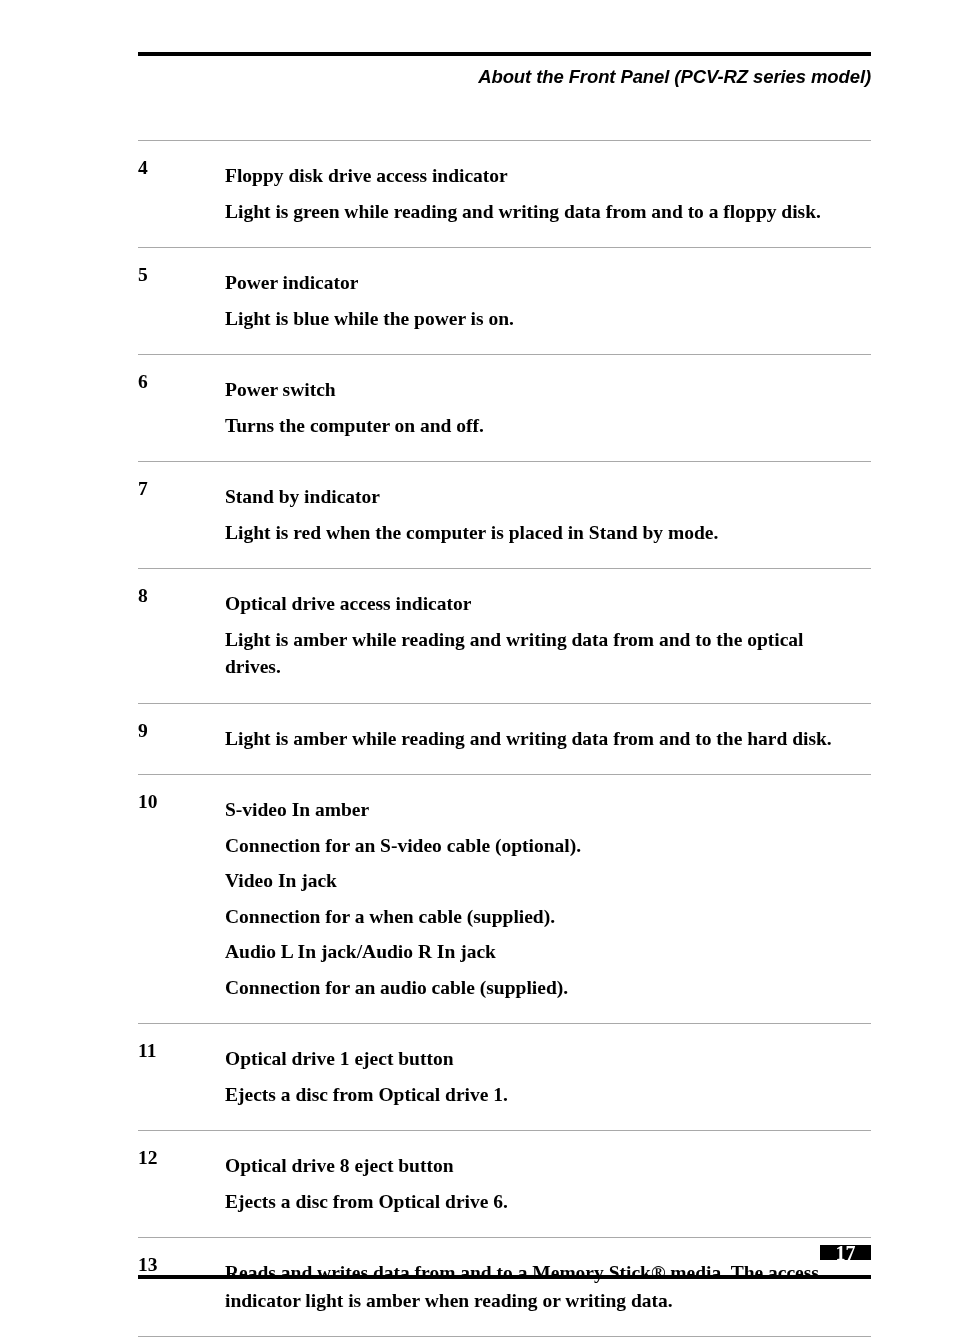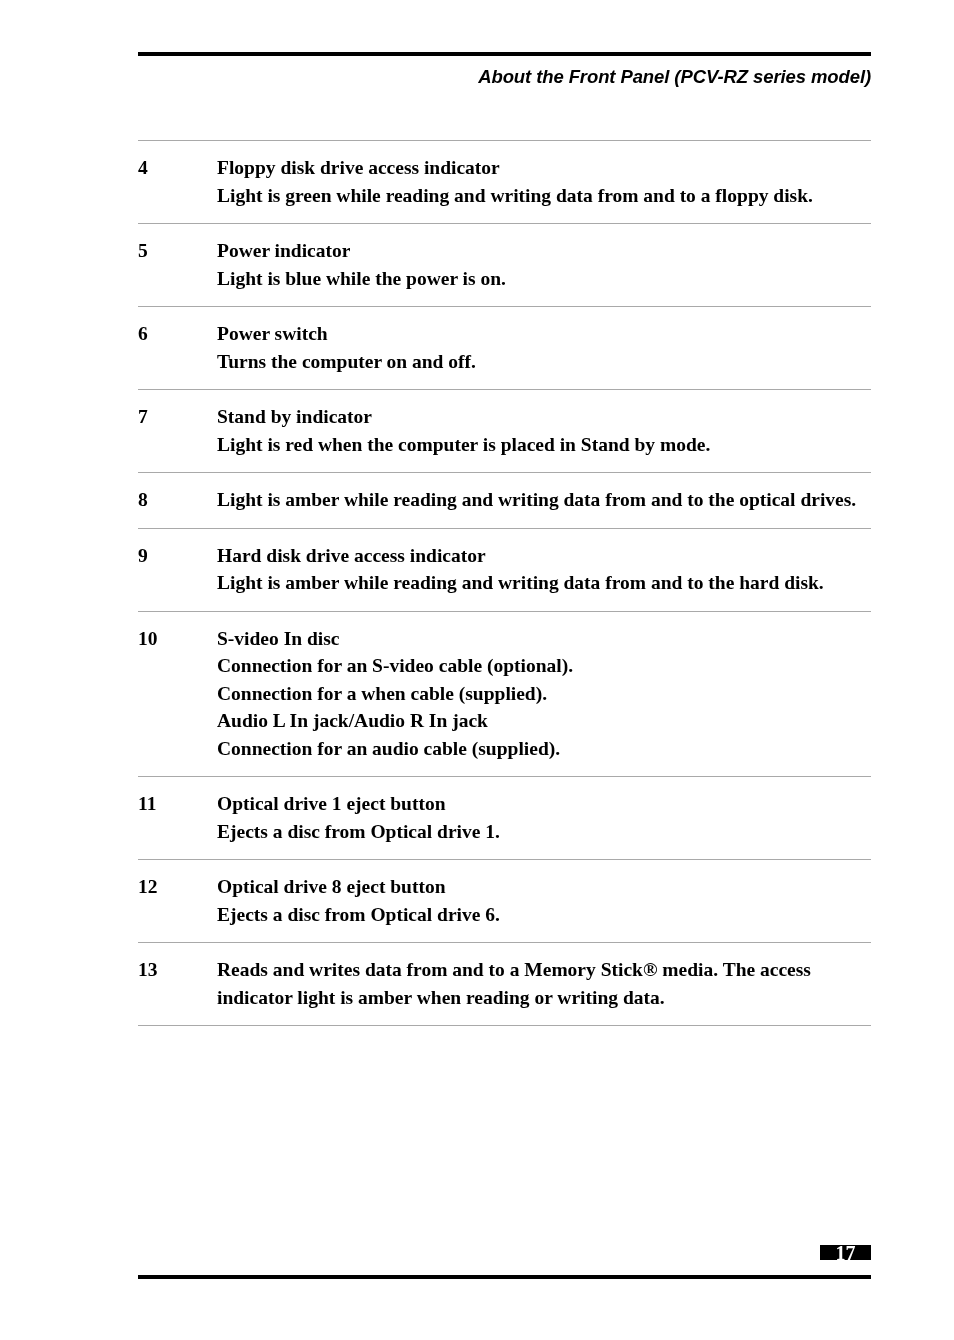--- a/index.html
+++ b/index.html
@@ -72,21 +72,21 @@
     font-weight: bold;
     font-size: 19.5px;
     line-height: 27.5px;
     white-space: nowrap;
   }
   .row-body {
     flex: 1 1 auto;
     min-width: 0;
   }
   .row-body p {
-    margin: 0;
+    margin: 8px;
     font-size: 19.5px;
     line-height: 27.5px;
   }
   .row-body p.b {
     font-weight: bold;
   }
   .row-body p.n {
     font-weight: bold;
   }
 
@@ -162,37 +162,38 @@
         <div class="row-num">7</div>
         <div class="row-body">
           <p class="b">Stand by indicator</p>
           <p class="n">Light is red when the computer is placed in Stand by mode.</p>
         </div>
       </div>
       <div class="sep"></div>
       <div class="row">
         <div class="row-num">8</div>
         <div class="row-body">
+          <p class="b">Optical drive access indicator</p>
           <p class="n">Light is amber while reading and writing data from and to the optical drives.</p>
         </div>
       </div>
       <div class="sep"></div>
       <div class="row">
         <div class="row-num">9</div>
         <div class="row-body">
-          <p class="b">Hard disk drive access indicator</p>
           <p class="n">Light is amber while reading and writing data from and to the hard disk.</p>
         </div>
       </div>
       <div class="sep"></div>
       <div class="row">
         <div class="row-num">10</div>
         <div class="row-body">
-          <p class="b">S-video In disc</p>
+          <p class="b">S-video In amber</p>
           <p class="n">Connection for an S-video cable (optional).</p>
+          <p class="b">Video In jack</p>
           <p class="n">Connection for a when cable (supplied).</p>
           <p class="b">Audio L In jack/Audio R In jack</p>
           <p class="n">Connection for an audio cable (supplied).</p>
         </div>
       </div>
       <div class="sep"></div>
       <div class="row">
         <div class="row-num">11</div>
         <div class="row-body">
           <p class="b">Optical drive 1 eject button</p>

